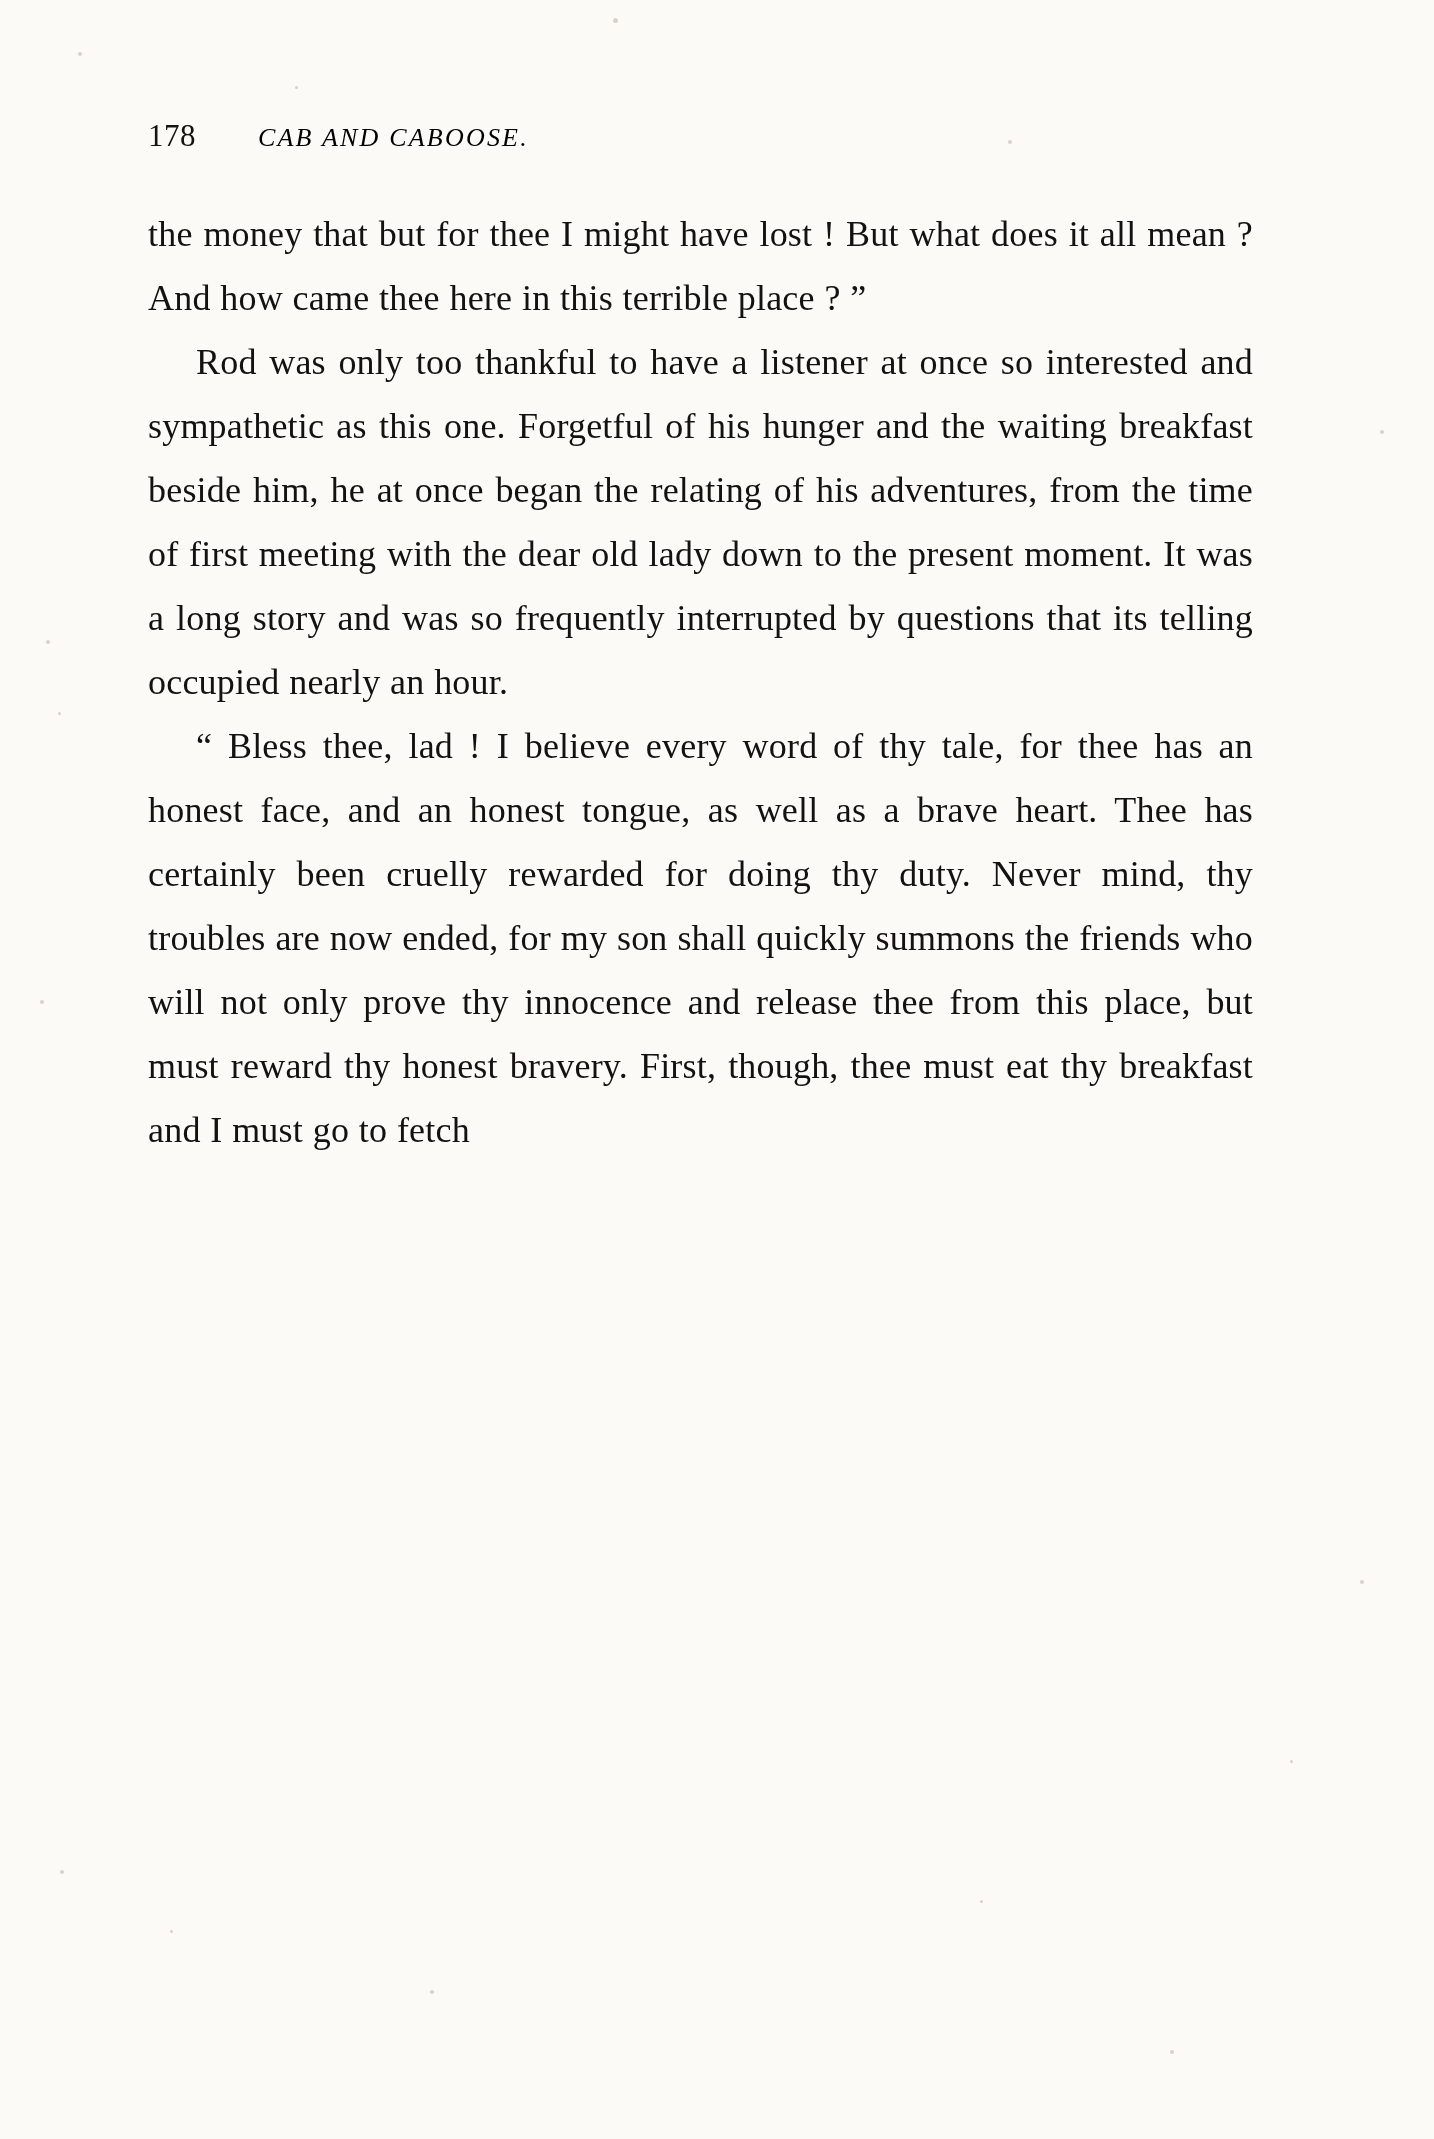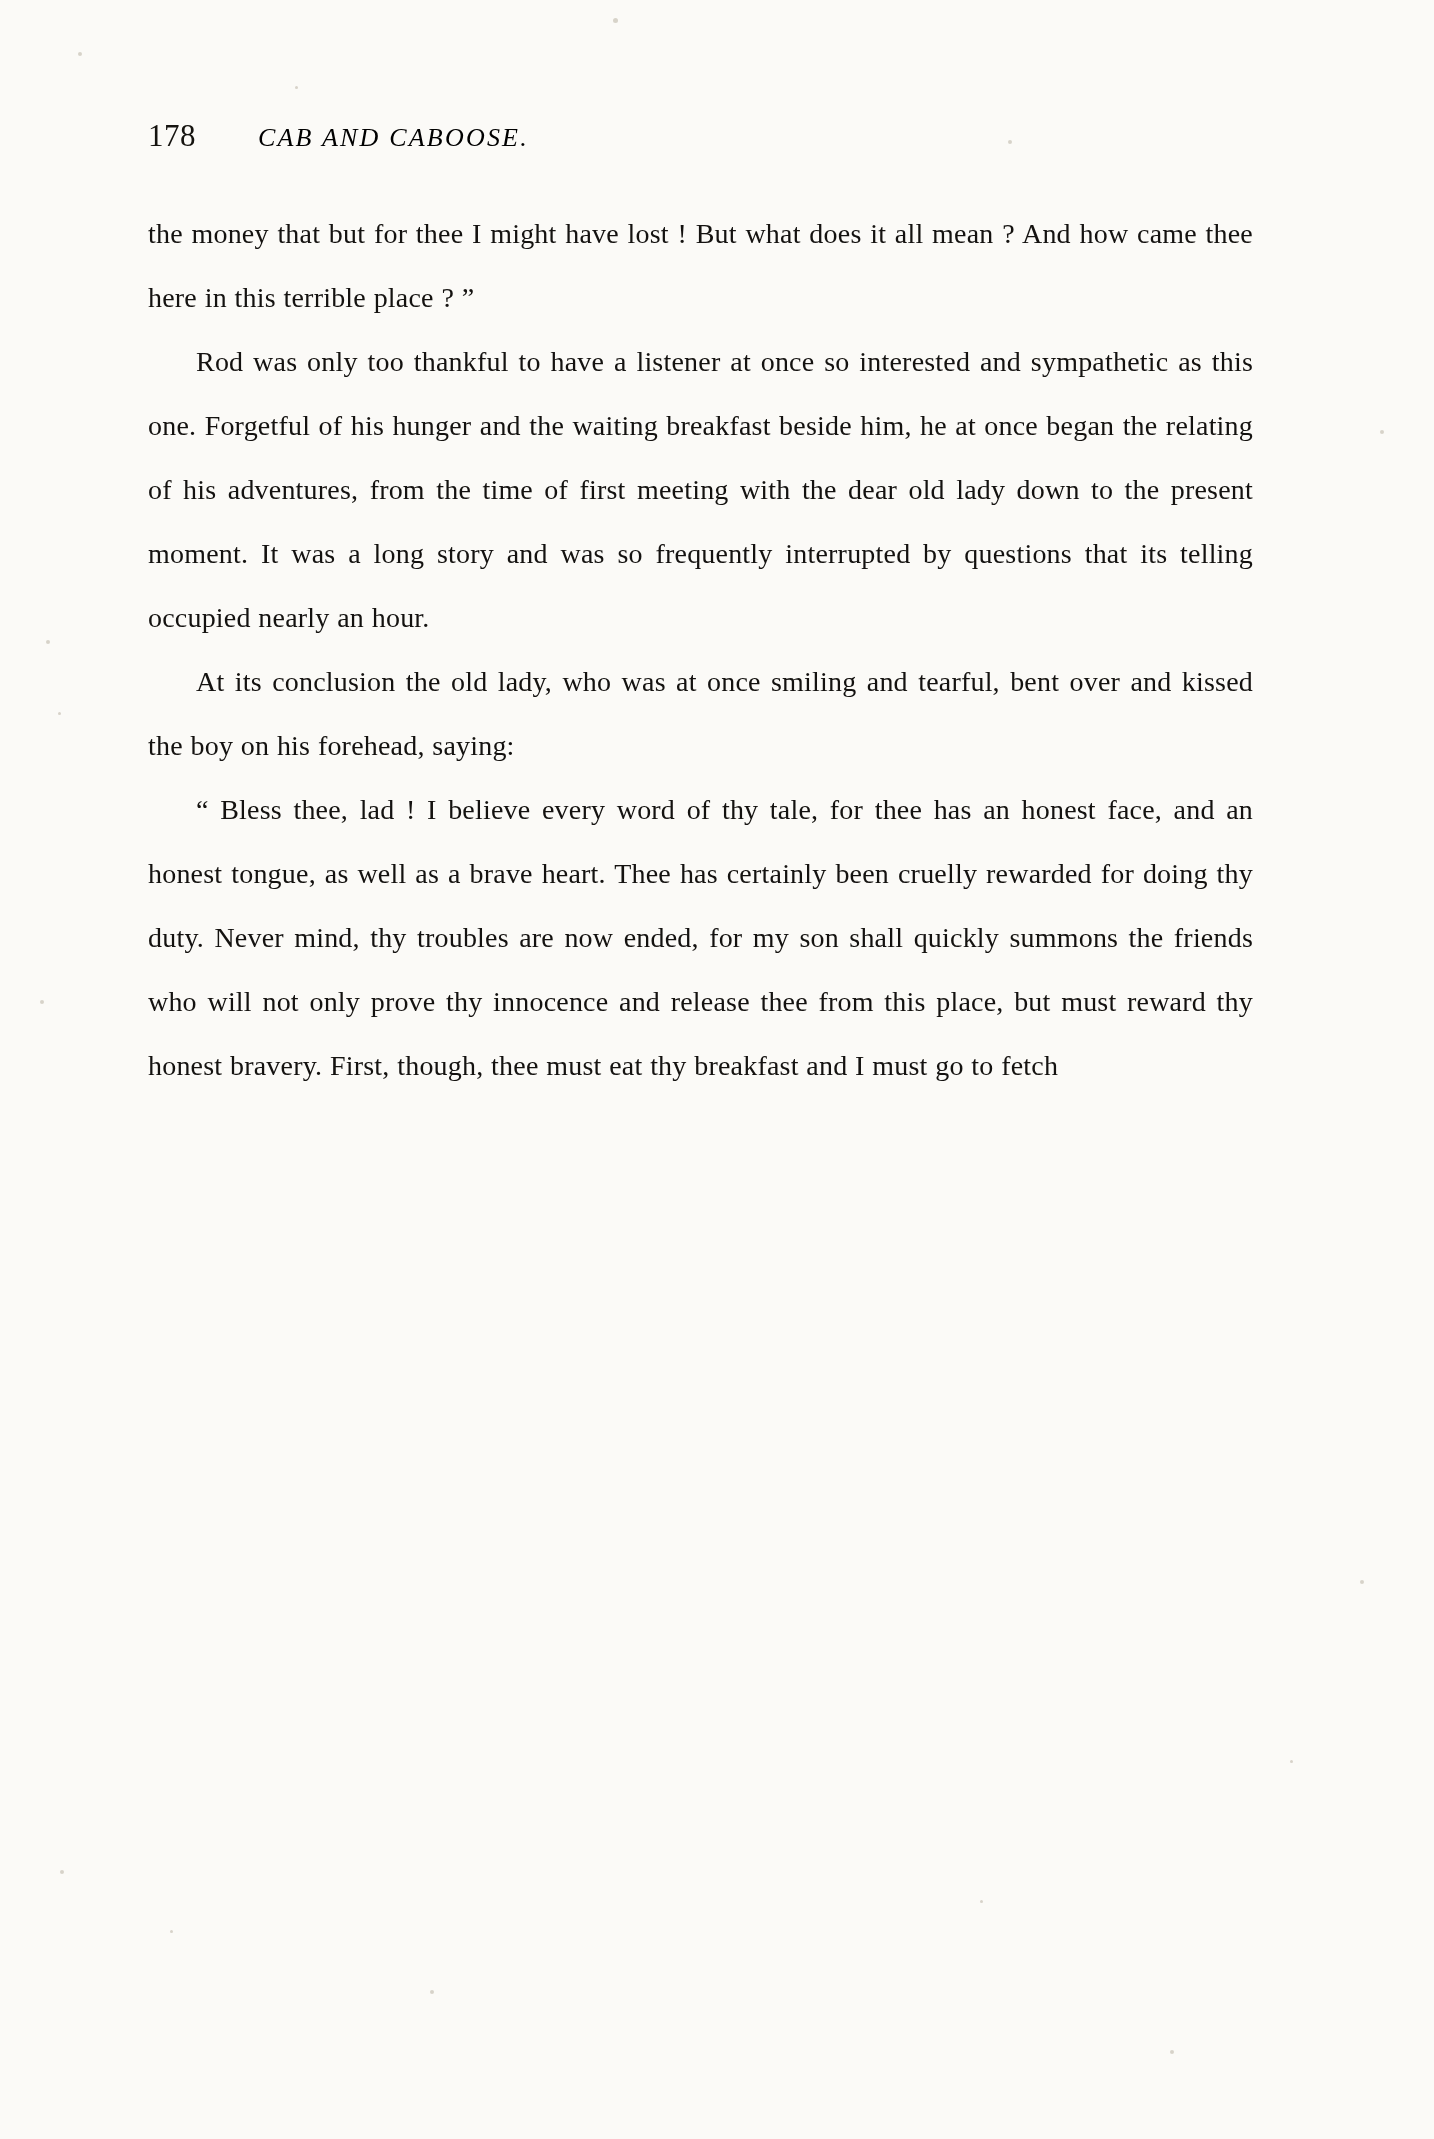--- a/index.html
+++ b/index.html
@@ -52,21 +52,21 @@
   .running-head {
     font-size: 26px;
     font-style: italic;
     letter-spacing: 2.2px;
     color: #000000;
     font-family: "Liberation Serif", serif;
     white-space: nowrap;
   }
   .body-text {
     width: 1105px;
-    font-size: 28px;
+    font-size: 36px;
     line-height: 64px;
     color: #141210;
     text-align: justify;
     text-justify: inter-word;
   }
   .body-text p {
     margin: 0;
     text-indent: 48px;
   }
   .body-text p.noindent {
@@ -102,18 +102,17 @@
   <div class="content">
 
     <div class="header-row">
       <div class="folio">178</div>
       <div class="running-head">CAB AND CABOOSE.</div>
     </div>
 
     <div class="body-text">
       <p class="noindent">the money that but for thee I might have lost ! But what does it all mean ? And how came thee here in this terrible place ? ”</p>
       <p>Rod was only too thankful to have a listener at once so interested and sympathetic as this one. Forgetful of his hunger and the waiting breakfast beside him, he at once began the relating of his adventures, from the time of first meeting with the dear old lady down to the present moment. It was a long story and was so frequently interrupted by questions that its telling occupied nearly an hour.</p>
-      <p>At its conclusion the old lady, who was at once smiling and tearful, bent over and kissed the boy on his forehead, saying:</p>
       <p>“ Bless thee, lad ! I believe every word of thy tale, for thee has an honest face, and an honest tongue, as well as a brave heart. Thee has certainly been cruelly rewarded for doing thy duty. Never mind, thy troubles are now ended, for my son shall quickly summons the friends who will not only prove thy innocence and release thee from this place, but must reward thy honest bravery. First, though, thee must eat thy breakfast and I must go to fetch</p>
     </div>
 
   </div>
 </div>
 
 </body></html>

